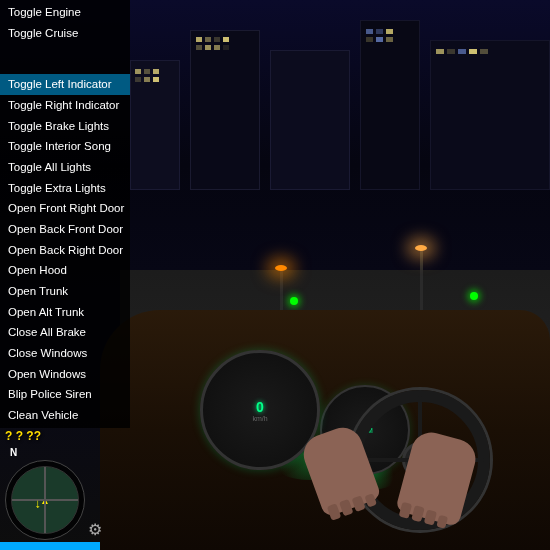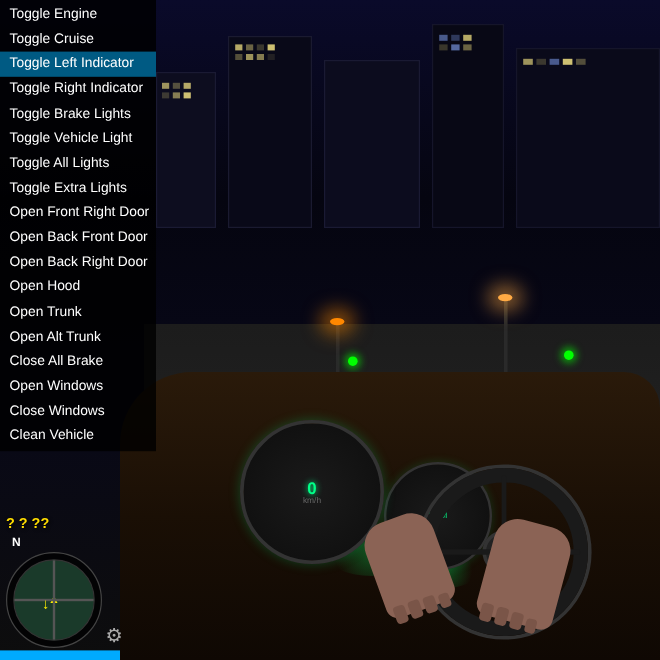--- a/index.html
+++ b/index.html
@@ -161,20 +161,21 @@
       text-align: left;
       cursor: pointer;
       white-space: nowrap;
       line-height: 1.45;
       background: transparent;
     }
 
     .menu-item.highlighted {
       background: rgba(0, 180, 255, 0.5);
       color: #ffffff;
+      margin-top: 31px;
     }
 
     
     .compass {
       position: absolute;
       bottom: 92px;
       left: 10px;
       color: #fff;
       font-size: 10px;
       z-index: 11;
@@ -360,26 +361,27 @@
 </div>
 
 <div style="position:absolute;bottom:0;left:0;right:0;height:8px;background:linear-gradient(90deg,#00aaff 0%,#00aaff 30%,#ffaa00 30%,#ffaa00 60%,#00ff44 60%,#00ff44 80%,#333 80%);"></div>
 
 <div class="menu-overlay">
 <div class="menu-item">Toggle Engine</div>
     <div class="menu-item">Toggle Cruise</div>
     <div class="menu-item highlighted">Toggle Left Indicator</div>
     <div class="menu-item">Toggle Right Indicator</div>
     <div class="menu-item">Toggle Brake Lights</div>
-    <div class="menu-item">Toggle Vehicle Light</div>
+    <div class="menu-item">Toggle Interior Song</div>
     <div class="menu-item">Toggle All Lights</div>
     <div class="menu-item">Toggle Extra Lights</div>
     <div class="menu-item">Open Front Right Door</div>
     <div class="menu-item">Open Back Front Door</div>
     <div class="menu-item">Open Back Right Door</div>
     <div class="menu-item">Open Hood</div>
     <div class="menu-item">Open Trunk</div>
     <div class="menu-item">Open Alt Trunk</div>
     <div class="menu-item">Close All Brake</div>
+    <div class="menu-item">Close Windows</div>
     <div class="menu-item">Open Windows</div>
-    <div class="menu-item">Close Windows</div>
+    <div class="menu-item">Blip Police Siren</div>
     <div class="menu-item">Clean Vehicle</div>
   </div>
 
 </body></html>

